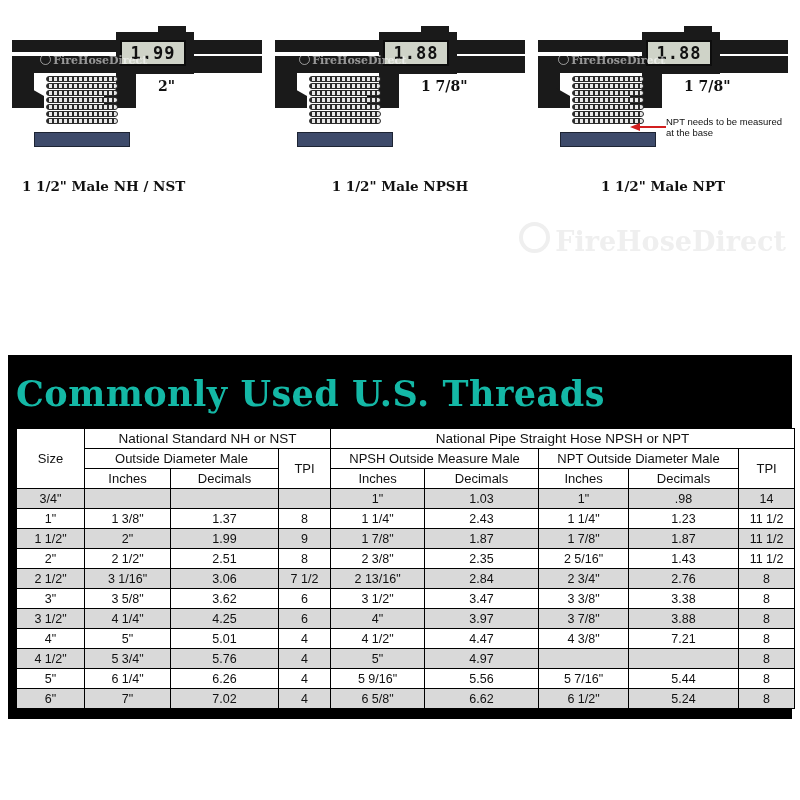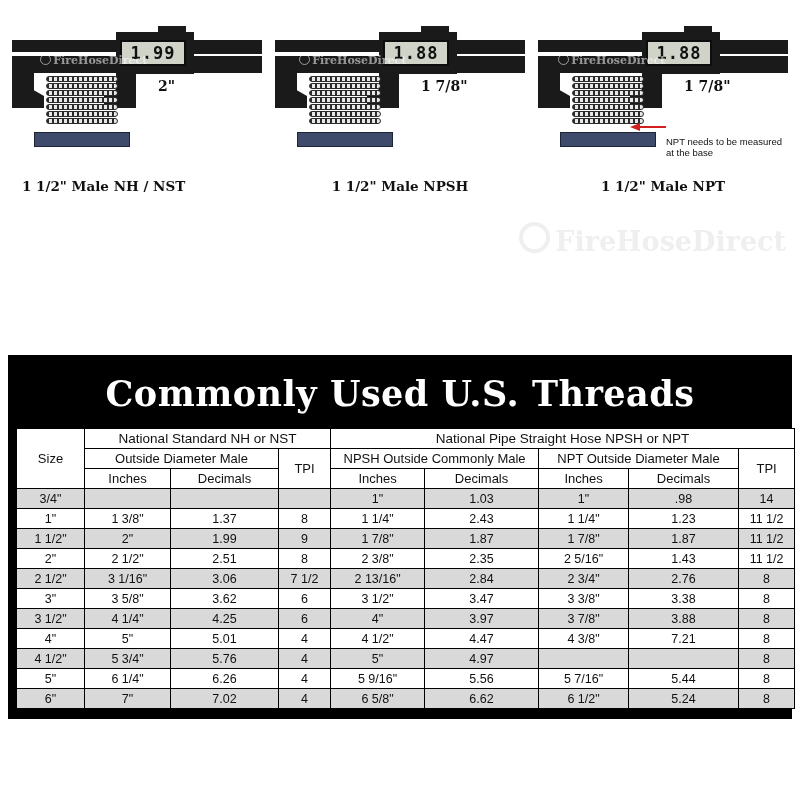--- a/index.html
+++ b/index.html
@@ -195,21 +195,20 @@
   }
   .npt-note {
     position: absolute;
     left: 132px;
     top: 98px;
     width: 124px;
     font-family: "Liberation Sans", sans-serif;
     font-size: 9.5px;
     line-height: 11px;
     color: #111111;
-    margin-top: 20px;
   }
   .npt-arrow {
     position: absolute;
     left: 96px;
     top: 104px;
     width: 36px;
     height: 10px;
   }
   .diagram-caption {
     position: absolute;
@@ -264,22 +263,21 @@
   .table-section {
     position: absolute;
     left: 8px;
     top: 355px;
     width: 784px;
     background: #000000;
     padding: 8px 8px 10px 8px;
     box-sizing: border-box;
   }
   .table-title {
-    color: #ffffff;
-    text-align: center;
+    color: #14b8a6;
     font-family: "DejaVu Serif", serif;
     font-weight: bold;
     font-size: 35px;
     padding: 10px 0 14px 0;
     letter-spacing: 0.5px;
   }
   table.threads {
     border-collapse: collapse;
     width: 768px;
     background: #ffffff;
@@ -444,21 +442,21 @@
       </colgroup>
       <thead>
         <tr>
           <th rowspan="3" class="sizehead">Size</th>
           <th colspan="3" class="group">National Standard NH or NST</th>
           <th colspan="5" class="group">National Pipe Straight Hose NPSH or NPT</th>
         </tr>
         <tr>
           <th colspan="2">Outside Diameter Male</th>
           <th rowspan="2">TPI</th>
-          <th colspan="2">NPSH Outside Commonly Male</th>
+          <th colspan="2">NPSH Outside Measure Male</th>
           <th colspan="2">NPT Outside Diameter Male</th>
           <th rowspan="2">TPI</th>
         </tr>
         <tr>
           <th>Inches</th>
           <th>Decimals</th>
           <th>Inches</th>
           <th>Decimals</th>
           <th>Inches</th>
           <th>Decimals</th>

